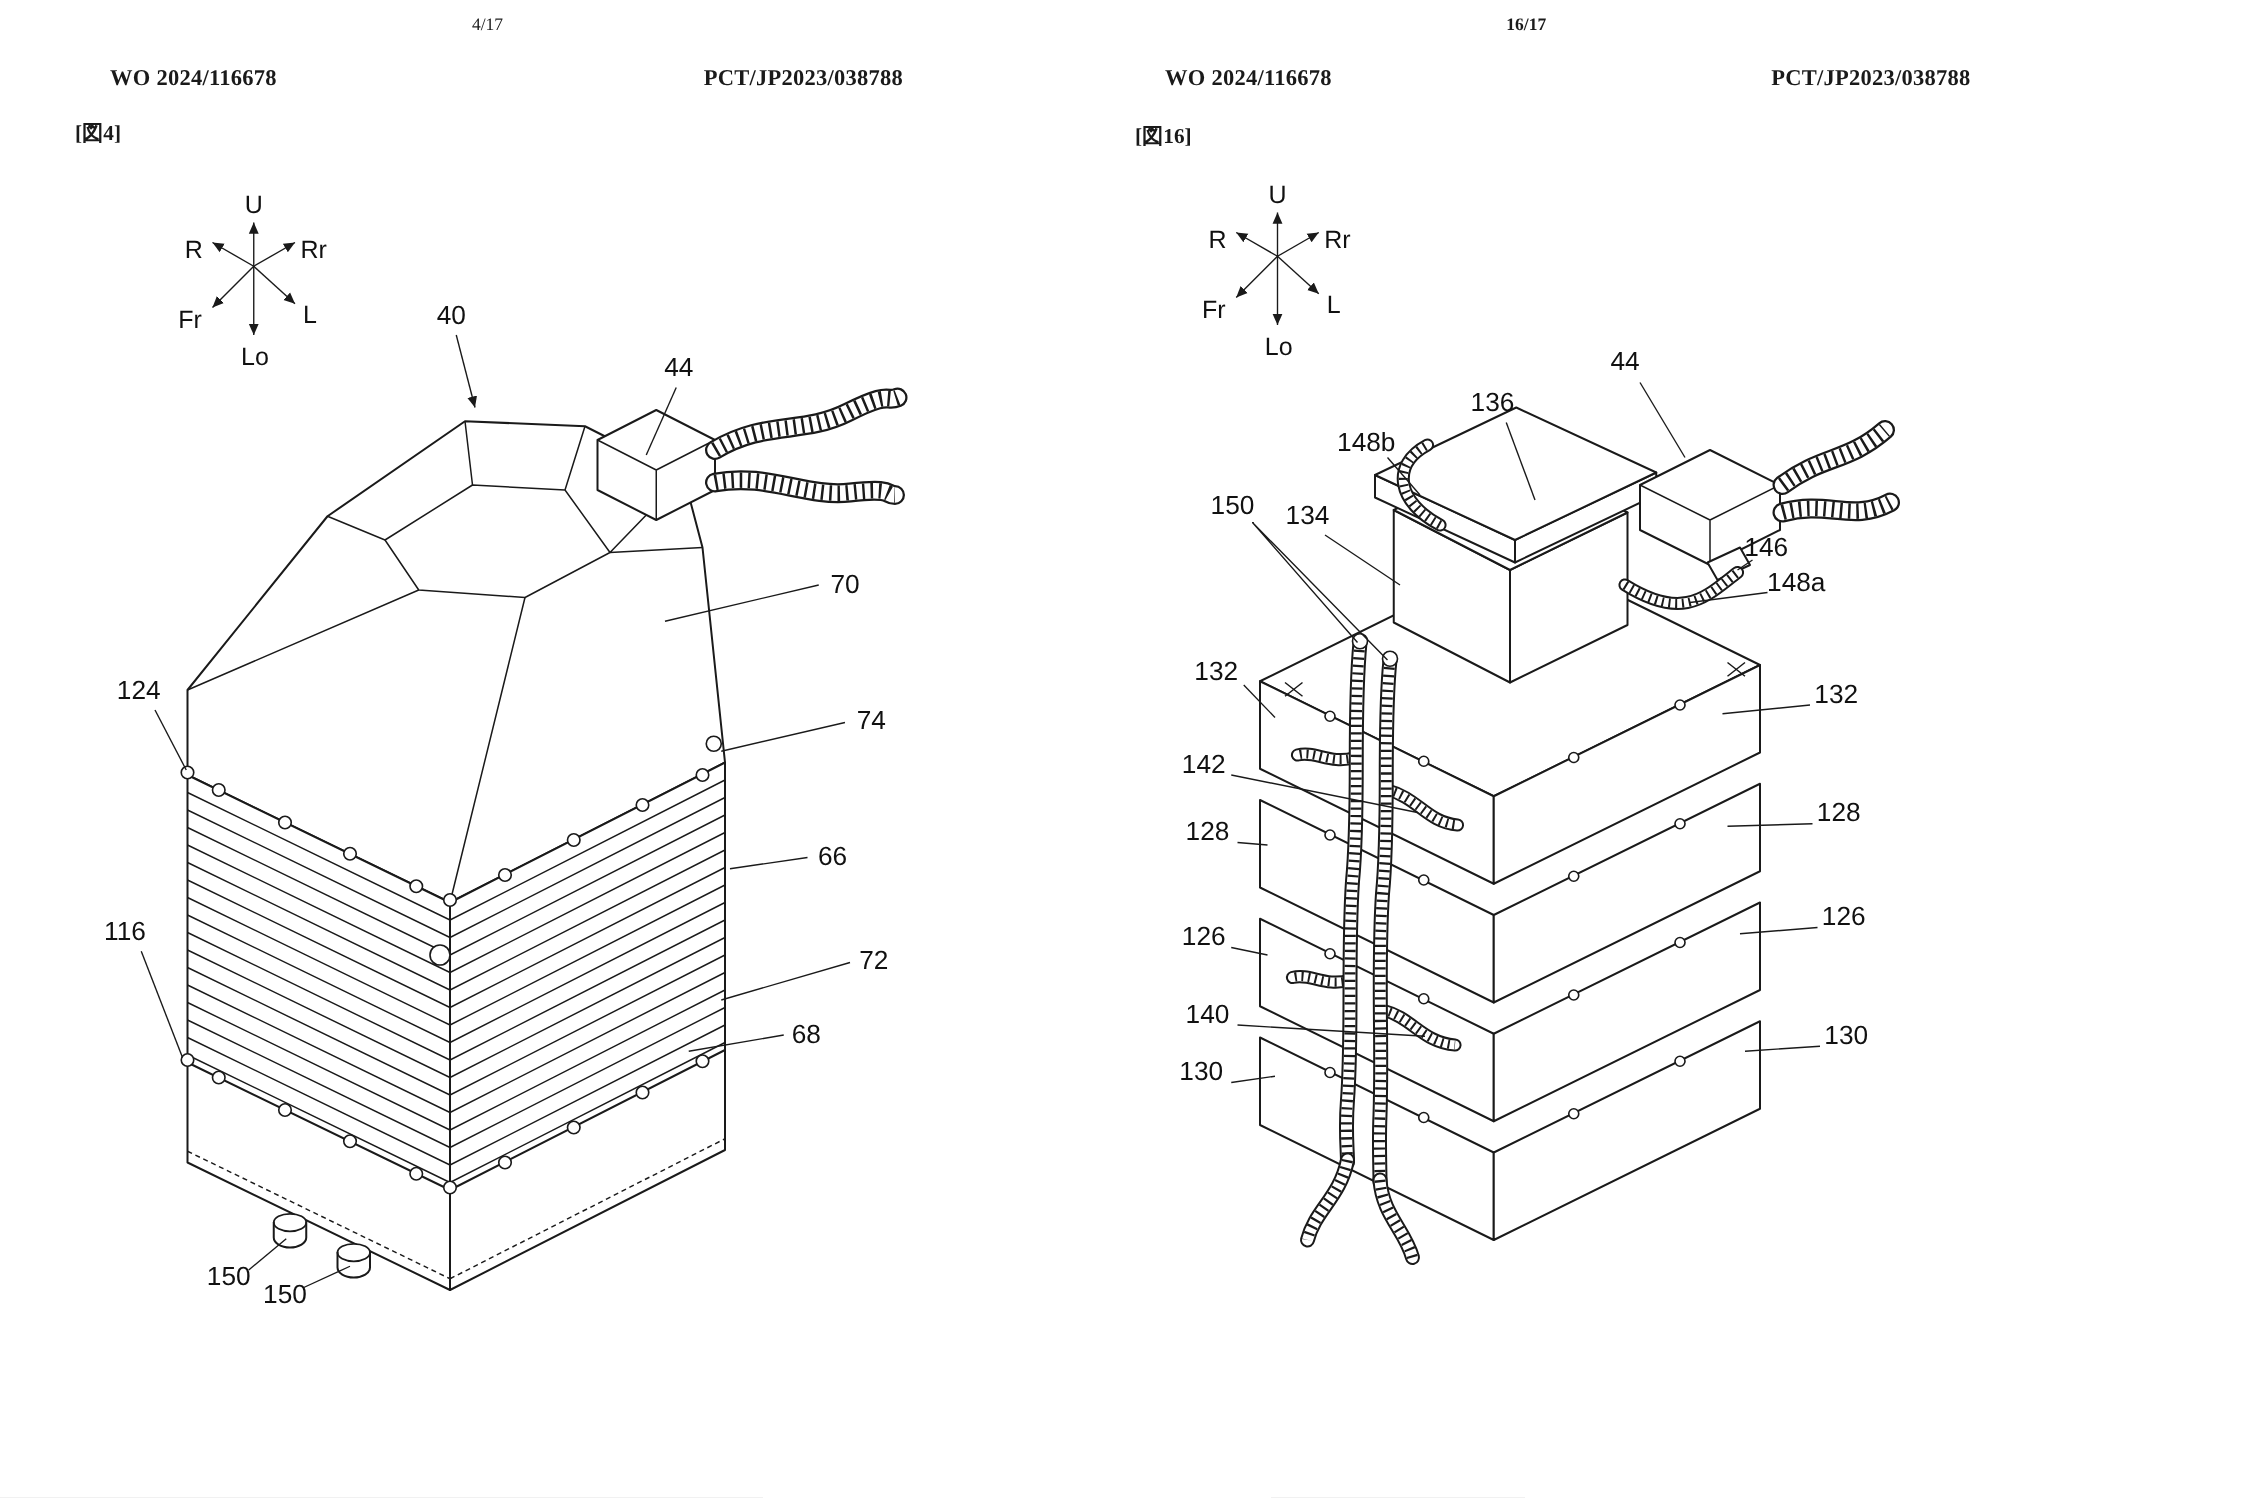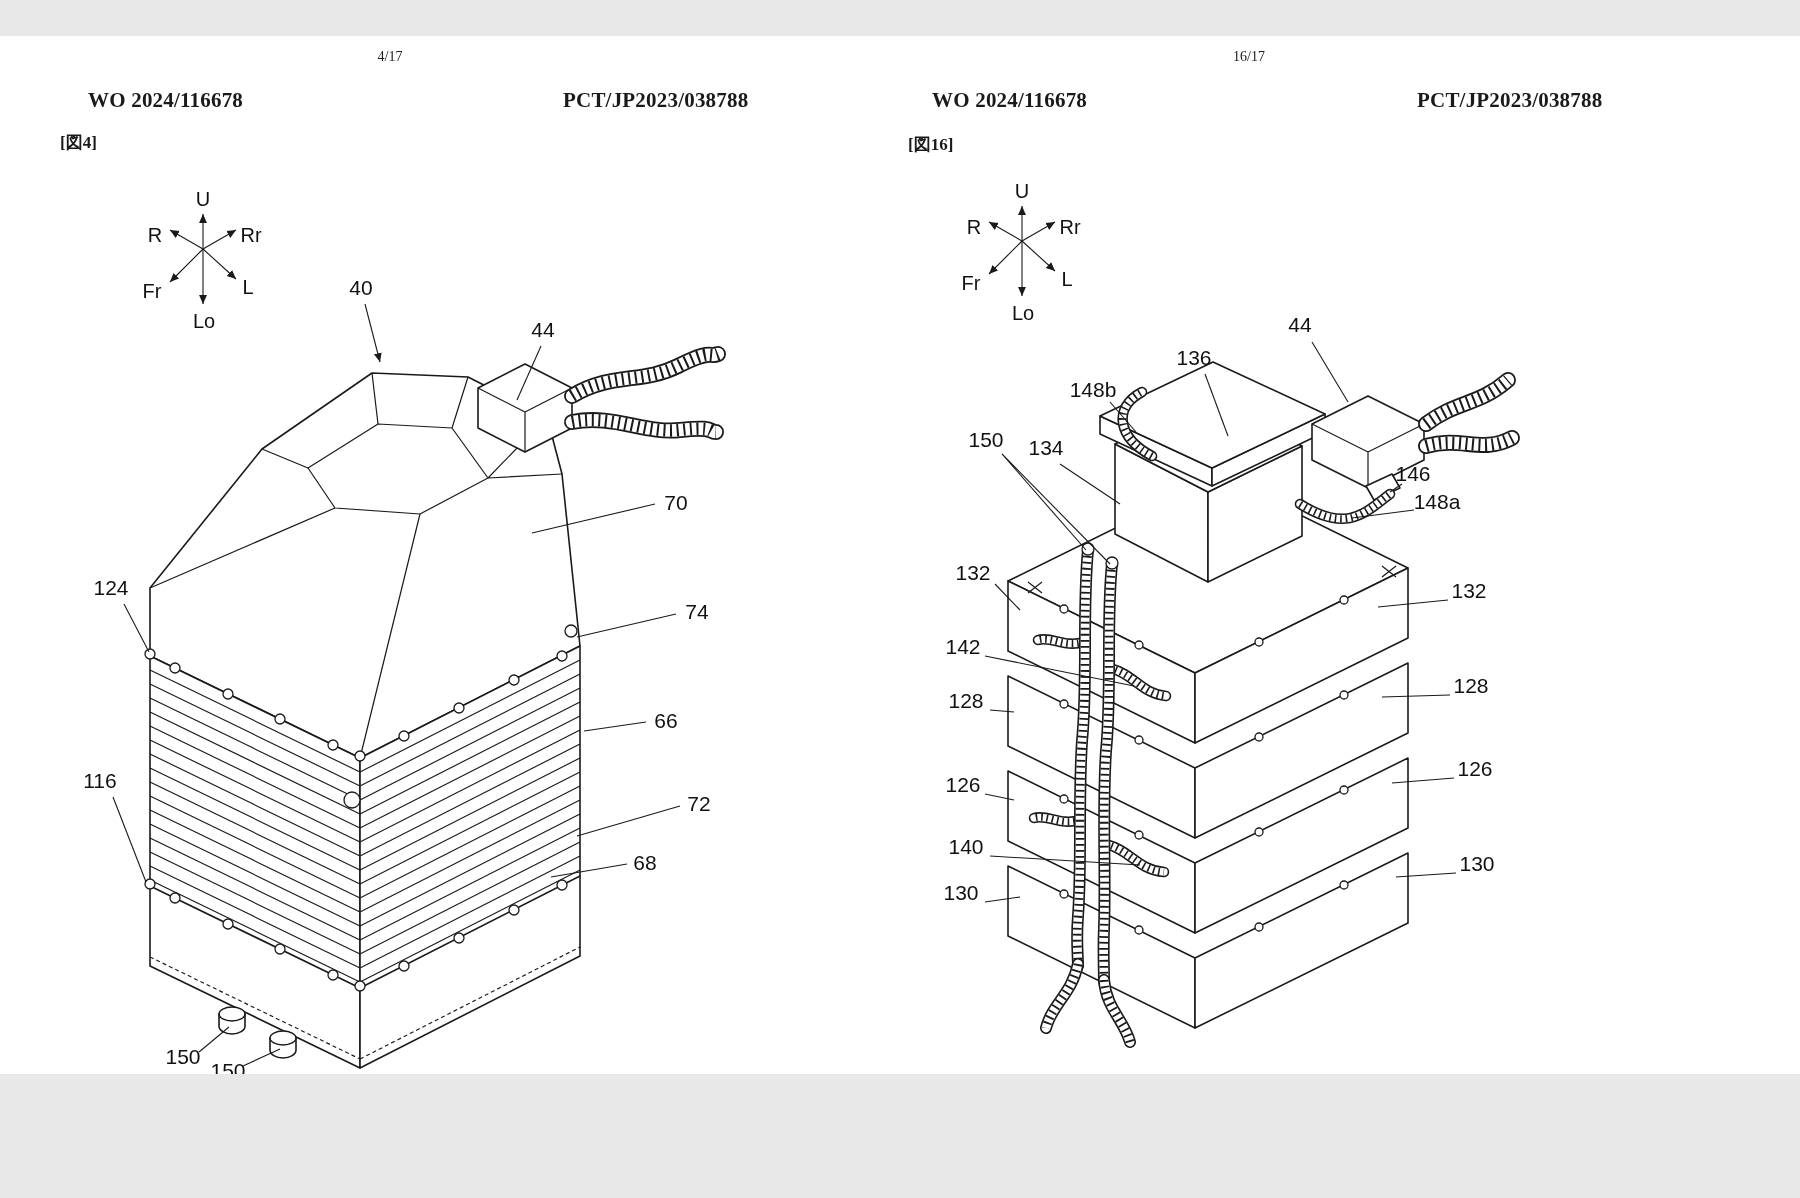--- a/index.html
+++ b/index.html
@@ -1,18 +1,18 @@
 <!DOCTYPE html>
 <html><head>
 <meta charset="utf-8">
 <style>
   html,body{margin:0;padding:0;background:#e8e8e8;}
-  .sheet{position:relative;width:1800px;height:1038px;background:#ffffff;overflow:hidden;
-         font-family:"Liberation Serif", serif;color:#1a1a1a;margin-top:36px;}
-  .hdr{position:absolute;font-weight:700;font-size:21px;letter-spacing:.2px;white-space:nowrap;}
+  .sheet{position:relative;width:1800px;height:1198px;background:#ffffff;overflow:hidden;
+         font-family:"Liberation Serif", serif;color:#1a1a1a;}
+  .hdr{position:absolute;font-weight:700;font-size:18px;letter-spacing:.2px;white-space:nowrap;}
   .pagenum{position:absolute;font-size:14px;width:90px;text-align:center;white-space:nowrap;}
   .figlab{position:absolute;font-family:Liberation Serif, serif;font-weight:700;font-size:17px;white-space:nowrap;}
   svg{position:absolute;left:0;top:0;}
   .ln{fill:none;stroke:#1a1a1a;stroke-width:1.6;stroke-linejoin:round;stroke-linecap:round;}
   .thin{fill:none;stroke:#1a1a1a;stroke-width:1.2;stroke-linejoin:round;}
   .face{fill:#ffffff;stroke:#1a1a1a;stroke-width:1.6;stroke-linejoin:round;}
   .fin{fill:none;stroke:#1a1a1a;stroke-width:1.15;}
   .dash{stroke-dasharray:4 3;}
   .leader{fill:none;stroke:#1a1a1a;stroke-width:1.1;}
   .bolt{fill:#ffffff;stroke:#1a1a1a;stroke-width:1.3;}
@@ -32,21 +32,21 @@
 </head>
 <body>
 
 <div class="sheet">
 
   <div class="pagenum" style="left:345px;top:13px;">4/17</div>
   <div class="hdr" style="left:88px;top:52px;">WO 2024/116678</div>
   <div class="hdr" style="left:563px;top:52px;">PCT/JP2023/038788</div>
   <div class="figlab" style="left:60px;top:95px;">[図4]</div>
 
-  <div class="pagenum" style="left:1204px;top:13px;">16/17</div>
+  <div class="pagenum" style="left:1176px;top:13px;font-weight:bold;">16/17</div>
   <div class="hdr" style="left:932px;top:52px;">WO 2024/116678</div>
   <div class="hdr" style="left:1417px;top:52px;">PCT/JP2023/038788</div>
   <div class="figlab" style="left:908px;top:97px;">[図16]</div>
 
   <svg width="1800" height="1198" viewBox="0 0 1800 1198">
     <defs>
       <marker id="ah" viewBox="0 0 10 10" refX="9" refY="5" markerWidth="9" markerHeight="9" orient="auto-start-reverse">
         <path d="M0,1 L9,5 L0,9 z" fill="#1a1a1a"></path>
       </marker>
       <path id="hL1" d="M572,360 C612,336 642,348 678,330 S708,322 718,318"></path>

